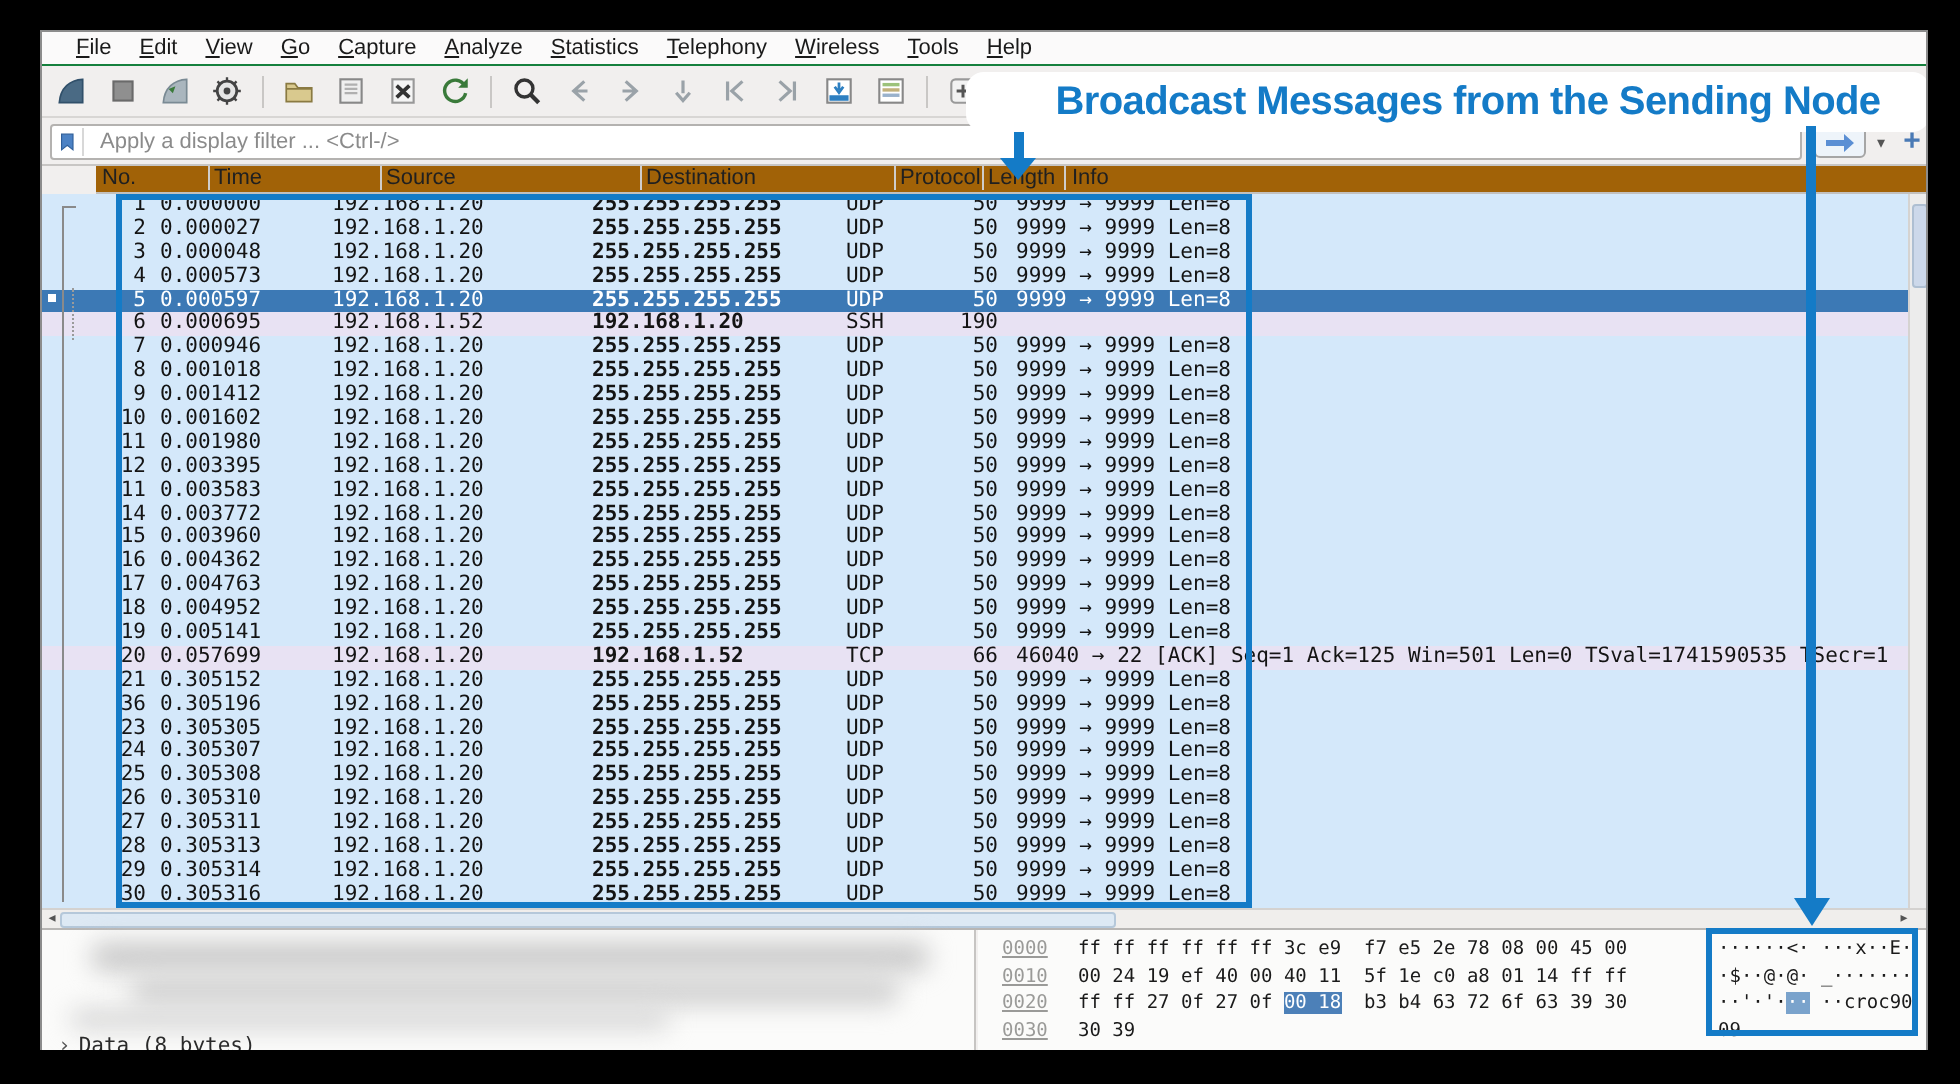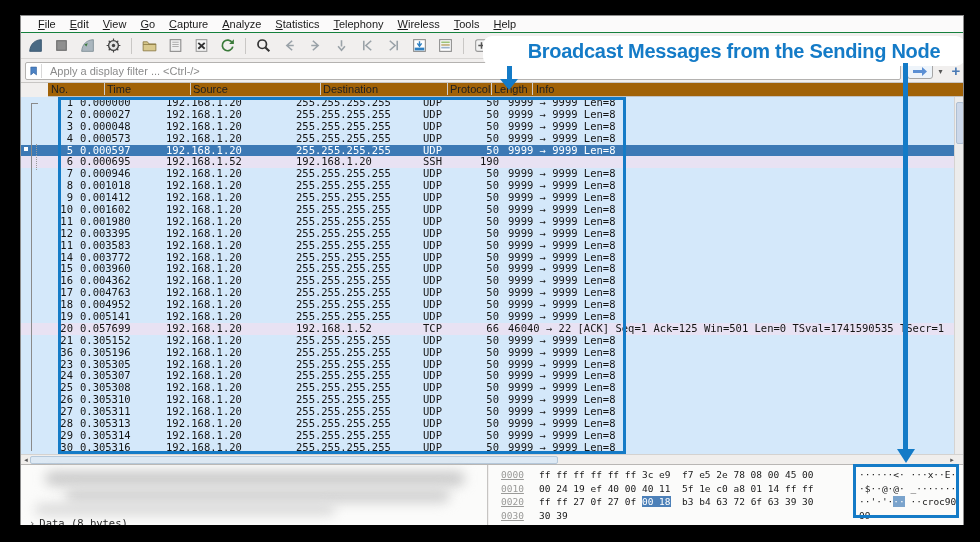--- a/index.html
+++ b/index.html
@@ -52,21 +52,21 @@
   .plist { position:absolute; left:0; top:81px; width:944px; height:357px; overflow:hidden; background:#fff; }
   .prow { position:relative; height:11.9px; font-family:"DejaVu Sans Mono", monospace;
           font-size:10.5px; line-height:11.9px; white-space:pre; color:#141414; }
   .p-udp { background:#d4e8fa; }
   .p-ssh, .p-tcp { background:#e8e2f3; }
   .prow.selected { background:#3c79b5; color:#fff; }
   .prow span { position:absolute; top:0; }
   .c-no   { left:0; width:52px; text-align:right; }
   .c-time { left:59px; }
   .c-src  { left:145px; }
-  .c-dst  { left:275px; }
+  .c-dst  { left:275px;font-weight:bold; }
   .c-proto{ left:402px; }
   .c-len  { left:443px; width:35px; text-align:right; }
   .c-info { left:487px; right:12px; overflow:hidden; }
 
   
   .bracket-v { position:absolute; left:10px; top:87px; width:7px; height:348px;
                border-left:1px solid #8a8a8a; border-top:1px solid #8a8a8a; z-index:5; }
   .bracket-d { position:absolute; left:15px; top:128px; height:26px; width:1px;
                border-left:1px dotted #9a9a9a; z-index:5; }
   .sel-dot { position:absolute; left:3px; top:131px; width:4px; height:4px; background:#fff; z-index:6; }

